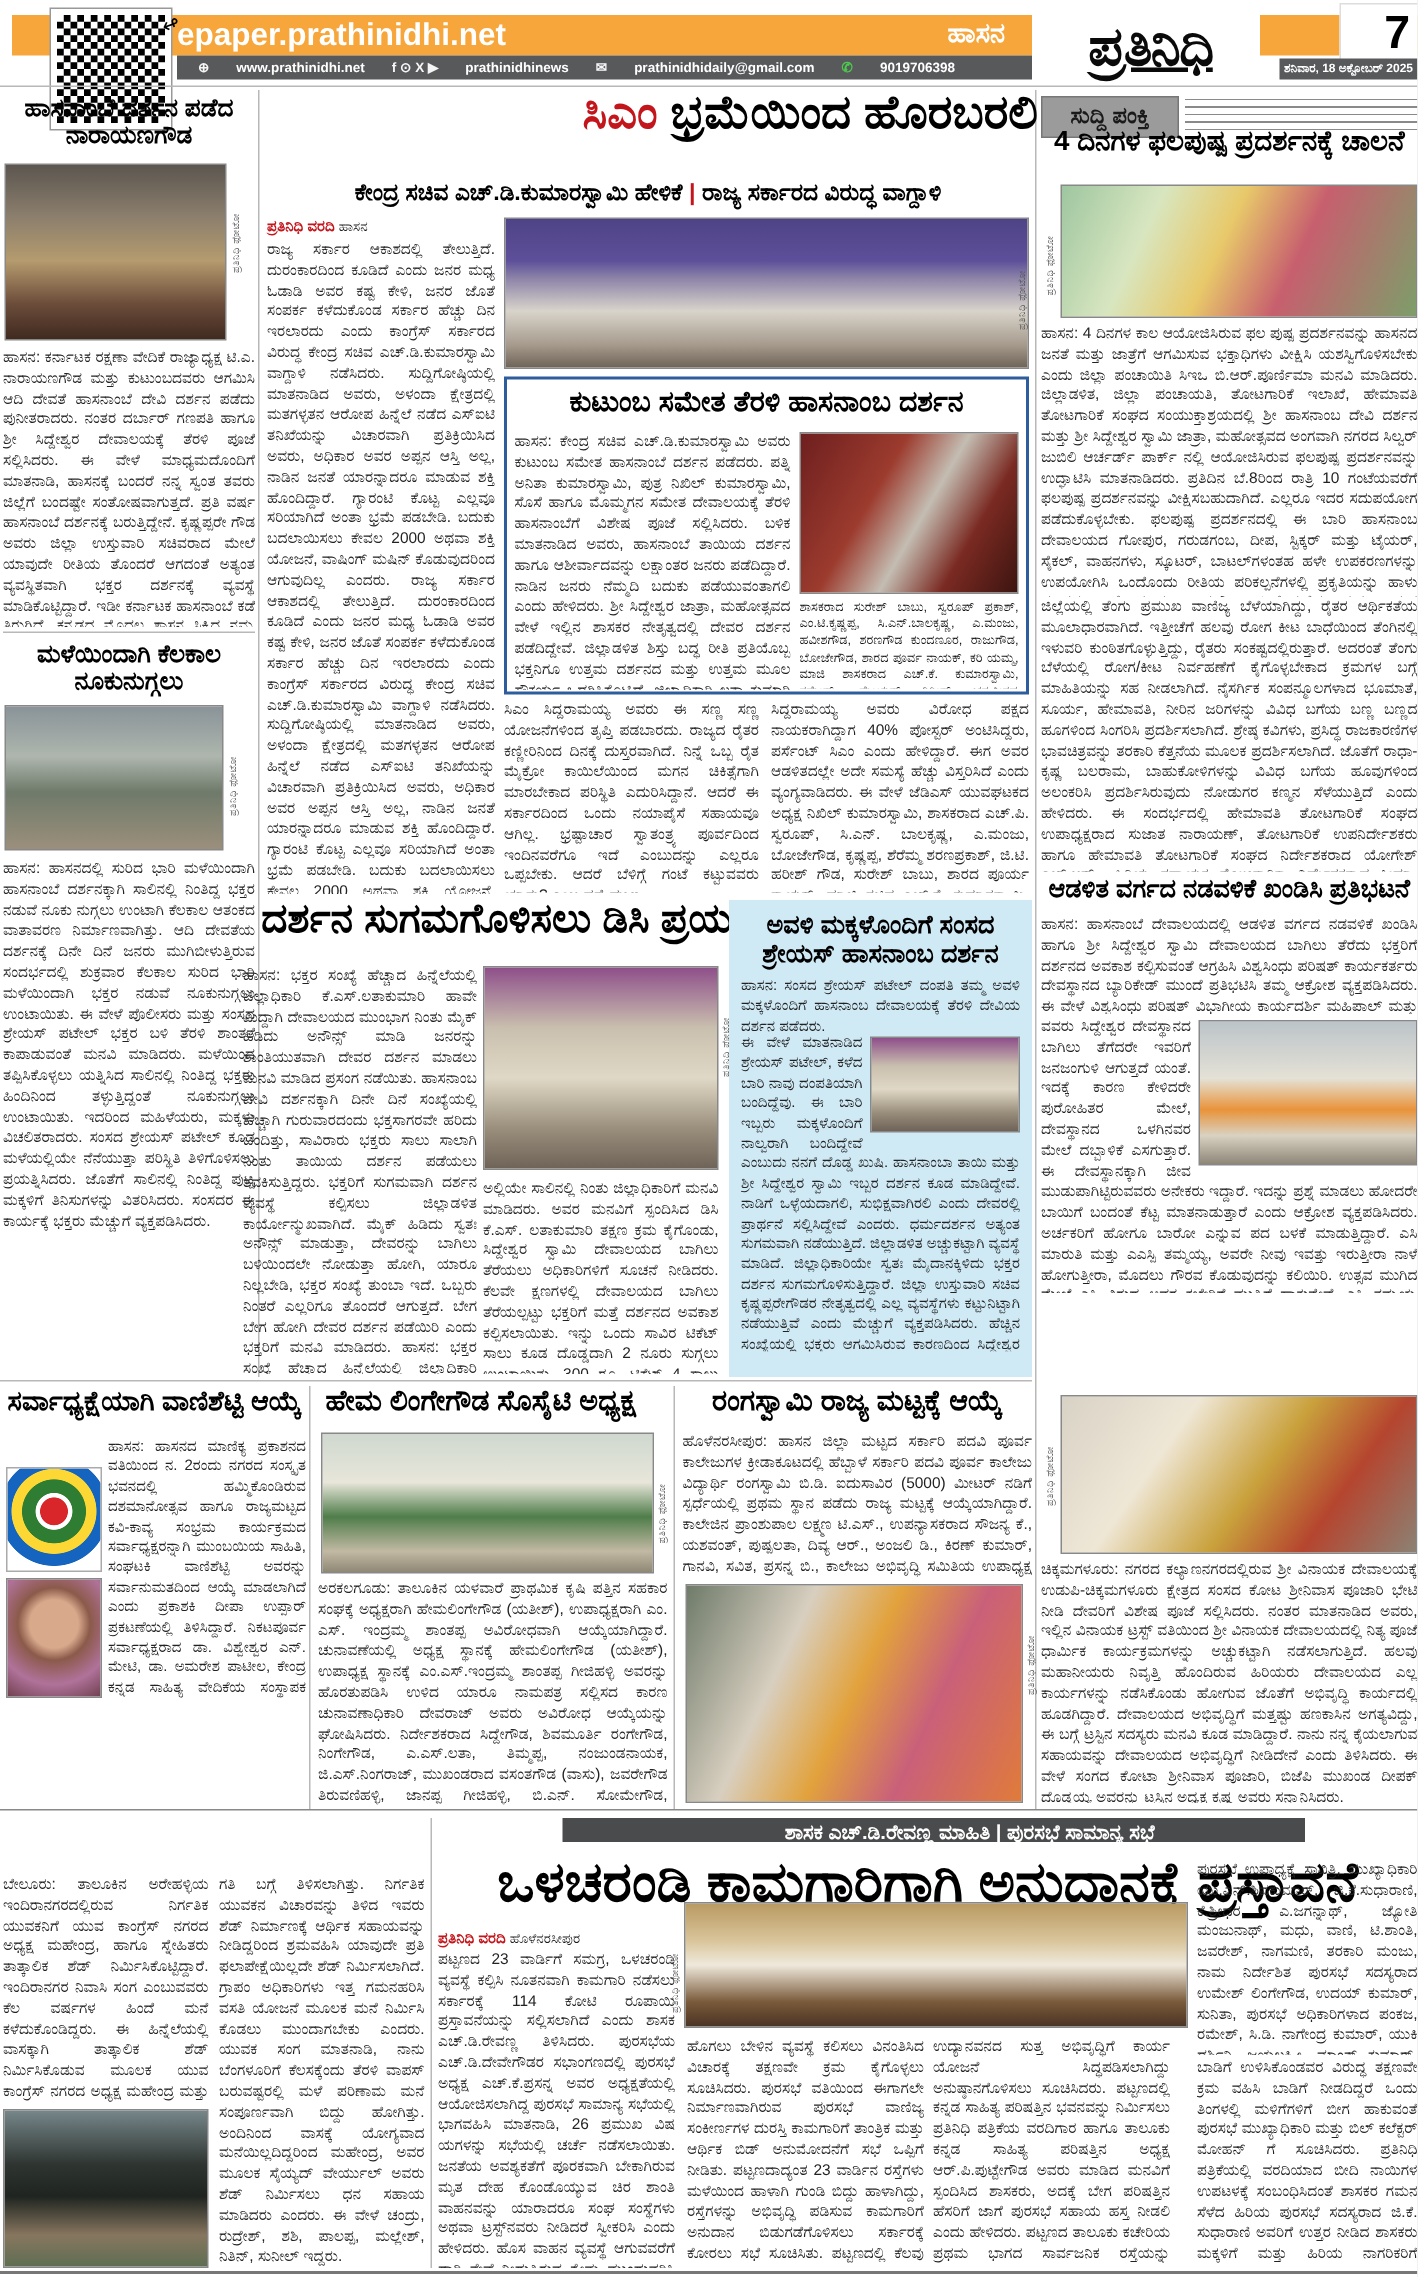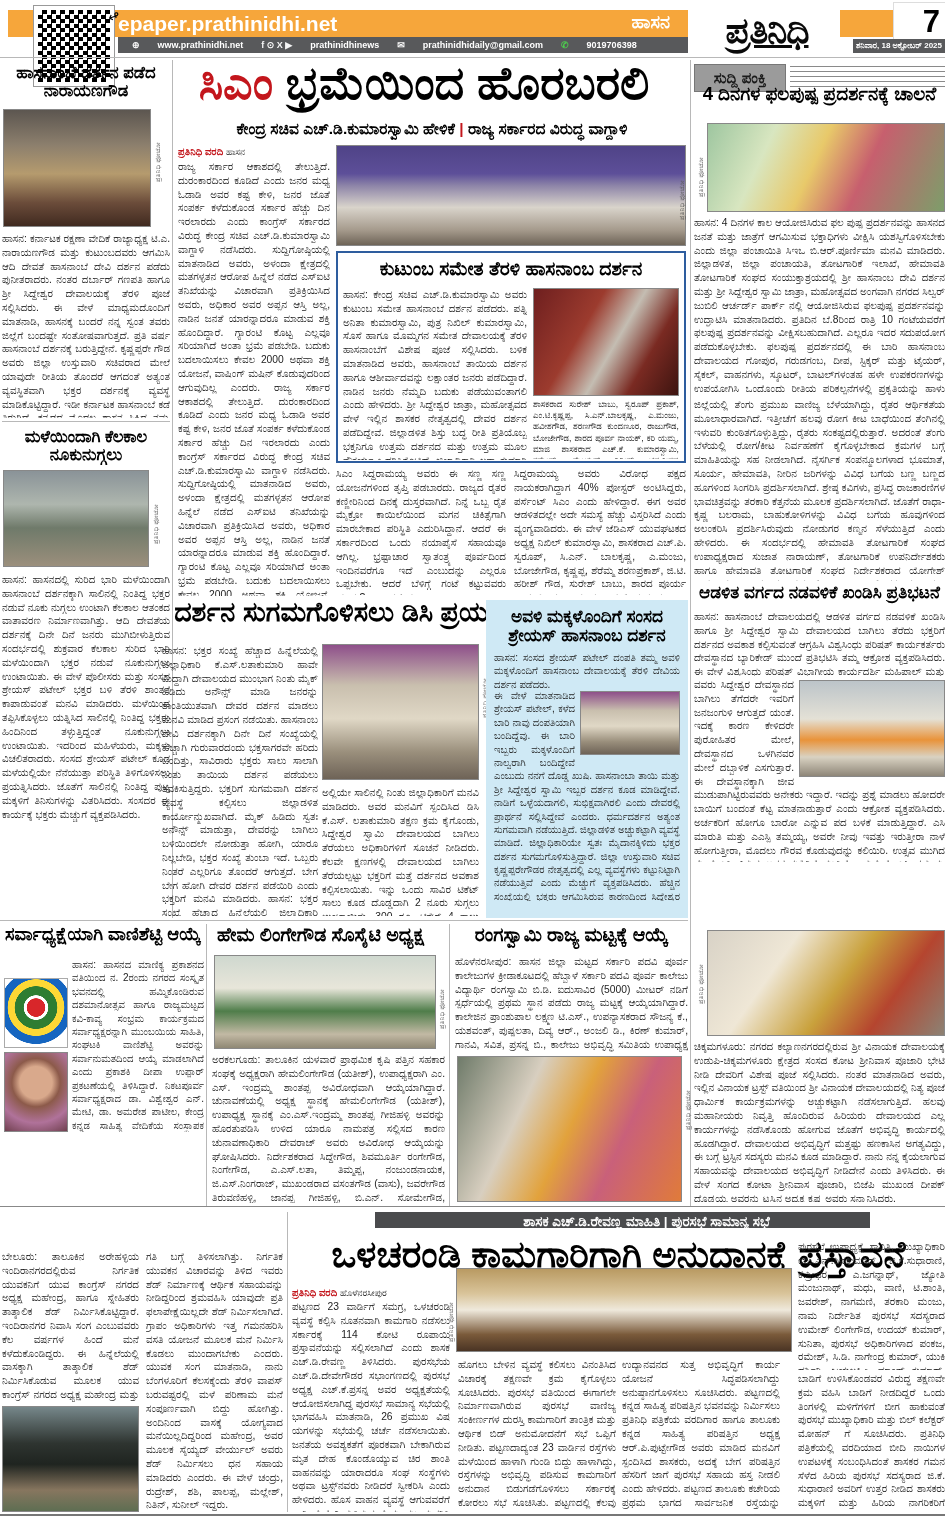--- a/index.html
+++ b/index.html
@@ -85,21 +85,21 @@
   <div class="photo ph-darshan" style="left:3px;top:109px;width:148px;height:118px;"></div>
   <div class="credit" style="left:154px;top:112px;height:70px;">ಪ್ರತಿನಿಧಿ ಫೋಟೋ</div>
   <div class="abs body-text" style="left:2px;top:232px;width:168px;height:186px;">ಹಾಸನ: ಕರ್ನಾಟಕ ರಕ್ಷಣಾ ವೇದಿಕೆ ರಾಜ್ಯಾಧ್ಯಕ್ಷ ಟಿ.ಎ. ನಾರಾಯಣಗೌಡ ಮತ್ತು ಕುಟುಂಬದವರು ಆಗಮಿಸಿ ಆದಿ ದೇವತೆ ಹಾಸನಾಂಬೆ ದೇವಿ ದರ್ಶನ ಪಡೆದು ಪುನೀತರಾದರು. ನಂತರ ದರ್ಬಾರ್ ಗಣಪತಿ ಹಾಗೂ ಶ್ರೀ ಸಿದ್ದೇಶ್ವರ ದೇವಾಲಯಕ್ಕೆ ತೆರಳಿ ಪೂಜೆ ಸಲ್ಲಿಸಿದರು. ಈ ವೇಳೆ ಮಾಧ್ಯಮದೊಂದಿಗೆ ಮಾತನಾಡಿ, ಹಾಸನಕ್ಕೆ ಬಂದರೆ ನನ್ನ ಸ್ವಂತ ತವರು ಜಿಲ್ಲೆಗೆ ಬಂದಷ್ಟೇ ಸಂತೋಷವಾಗುತ್ತದೆ. ಪ್ರತಿ ವರ್ಷ ಹಾಸನಾಂಬೆ ದರ್ಶನಕ್ಕೆ ಬರುತ್ತಿದ್ದೇನೆ. ಕೃಷ್ಣಪ್ಪರೇ ಗೌಡ ಅವರು ಜಿಲ್ಲಾ ಉಸ್ತುವಾರಿ ಸಚಿವರಾದ ಮೇಲೆ ಯಾವುದೇ ರೀತಿಯ ತೊಂದರೆ ಆಗದಂತೆ ಅತ್ಯಂತ ವ್ಯವಸ್ಥಿತವಾಗಿ ಭಕ್ತರ ದರ್ಶನಕ್ಕೆ ವ್ಯವಸ್ಥೆ ಮಾಡಿಕೊಟ್ಟಿದ್ದಾರೆ. ಇಡೀ ಕರ್ನಾಟಕ ಹಾಸನಾಂಬೆ ಕಡೆ ತಿರುಗಿದೆ. ಕನ್ನಡದ ಮೊದಲ ಶಾಸನ ಸಿಕ್ಕಿದ ನಮ್ಮ ಊರು ಹಾಸನ ಎಂದು ಬಣ್ಣಿಸಿದರು. ಇದೇ ವೇಳೆ ಕರ್ನಾಟಕ ರಕ್ಷಣಾ ವೇದಿಕೆ ಜಿಲ್ಲಾಧ್ಯಕ್ಷ ಸಿ.ಡಿ.ಮನು ಕುಮಾರ್ ಉಪಸ್ಥಿತರಿದ್ದರು.</div>
   <div class="hrule" style="left:2px;top:421px;width:168px;"></div>
 
   <div class="abs hl" style="left:2px;top:427px;width:168px;height:40px;font-size:16.5px;">ಮಳೆಯಿಂದಾಗಿ ಕೆಲಕಾಲ ನೂಕುನುಗ್ಗಲು</div>
   <div class="photo ph-rain" style="left:3px;top:470px;width:146px;height:97px;"></div>
   <div class="credit" style="left:152px;top:474px;height:70px;">ಪ್ರತಿನಿಧಿ ಫೋಟೋ</div>
   <div class="abs body-text" style="left:2px;top:573px;width:168px;height:343px;">ಹಾಸನ: ಹಾಸನದಲ್ಲಿ ಸುರಿದ ಭಾರಿ ಮಳೆಯಿಂದಾಗಿ ಹಾಸನಾಂಬೆ ದರ್ಶನಕ್ಕಾಗಿ ಸಾಲಿನಲ್ಲಿ ನಿಂತಿದ್ದ ಭಕ್ತರ ನಡುವೆ ನೂಕು ನುಗ್ಗಲು ಉಂಟಾಗಿ ಕೆಲಕಾಲ ಆತಂಕದ ವಾತಾವರಣ ನಿರ್ಮಾಣವಾಗಿತ್ತು. ಆದಿ ದೇವತೆಯ ದರ್ಶನಕ್ಕೆ ದಿನೇ ದಿನೆ ಜನರು ಮುಗಿಬೀಳುತ್ತಿರುವ ಸಂದರ್ಭದಲ್ಲಿ ಶುಕ್ರವಾರ ಕೆಲಕಾಲ ಸುರಿದ ಭಾರಿ ಮಳೆಯಿಂದಾಗಿ ಭಕ್ತರ ನಡುವೆ ನೂಕುನುಗ್ಗಲು ಉಂಟಾಯಿತು. ಈ ವೇಳೆ ಪೊಲೀಸರು ಮತ್ತು ಸಂಸದ ಶ್ರೇಯಸ್ ಪಟೇಲ್ ಭಕ್ತರ ಬಳಿ ತೆರಳಿ ಶಾಂತತೆ ಕಾಪಾಡುವಂತೆ ಮನವಿ ಮಾಡಿದರು. ಮಳೆಯಿಂದ ತಪ್ಪಿಸಿಕೊಳ್ಳಲು ಯತ್ನಿಸಿದ ಸಾಲಿನಲ್ಲಿ ನಿಂತಿದ್ದ ಭಕ್ತರು ಹಿಂದಿನಿಂದ ತಳ್ಳುತ್ತಿದ್ದಂತೆ ನೂಕುನುಗ್ಗಲು ಉಂಟಾಯಿತು. ಇದರಿಂದ ಮಹಿಳೆಯರು, ಮಕ್ಕಳು ವಿಚಲಿತರಾದರು. ಸಂಸದ ಶ್ರೇಯಸ್ ಪಟೇಲ್ ಕೂಡ ಮಳೆಯಲ್ಲಿಯೇ ನೆನೆಯುತ್ತಾ ಪರಿಸ್ಥಿತಿ ತಿಳಿಗೊಳಿಸಲು ಪ್ರಯತ್ನಿಸಿದರು. ಜೊತೆಗೆ ಸಾಲಿನಲ್ಲಿ ನಿಂತಿದ್ದ ಪುಟ್ಟ ಮಕ್ಕಳಿಗೆ ತಿನಿಸುಗಳನ್ನು ವಿತರಿಸಿದರು. ಸಂಸದರ ಈ ಕಾರ್ಯಕ್ಕೆ ಭಕ್ತರು ಮೆಚ್ಚುಗೆ ವ್ಯಕ್ತಪಡಿಸಿದರು.</div>
 
-  <div class="abs hl" style="left:168px;top:58px;width:512px;height:59px;font-size:46px;white-space:nowrap;">
+  <div class="abs hl" style="left:180px;top:58px;width:512px;height:59px;font-size:31px;white-space:nowrap;text-align:right;">
     <span class="red">ಸಿಎಂ</span><span> ಭ್ರಮೆಯಿಂದ ಹೊರಬರಲಿ</span>
   </div>
   <div class="abs hl" style="left:176px;top:120px;width:512px;height:22px;font-size:15.5px;">
     <span>ಕೇಂದ್ರ ಸಚಿವ ಎಚ್.ಡಿ.ಕುಮಾರಸ್ವಾಮಿ ಹೇಳಿಕೆ</span>
     <span class="red">|</span>
     <span>ರಾಜ್ಯ ಸರ್ಕಾರದ ವಿರುದ್ಧ ವಾಗ್ದಾಳಿ</span>
   </div>
   <div class="abs byline" style="left:178px;top:146px;width:152px;">
     <span class="red">ಪ್ರತಿನಿಧಿ ವರದಿ</span>
     <span style="font-weight:normal;font-size:9px;">ಹಾಸನ</span>

